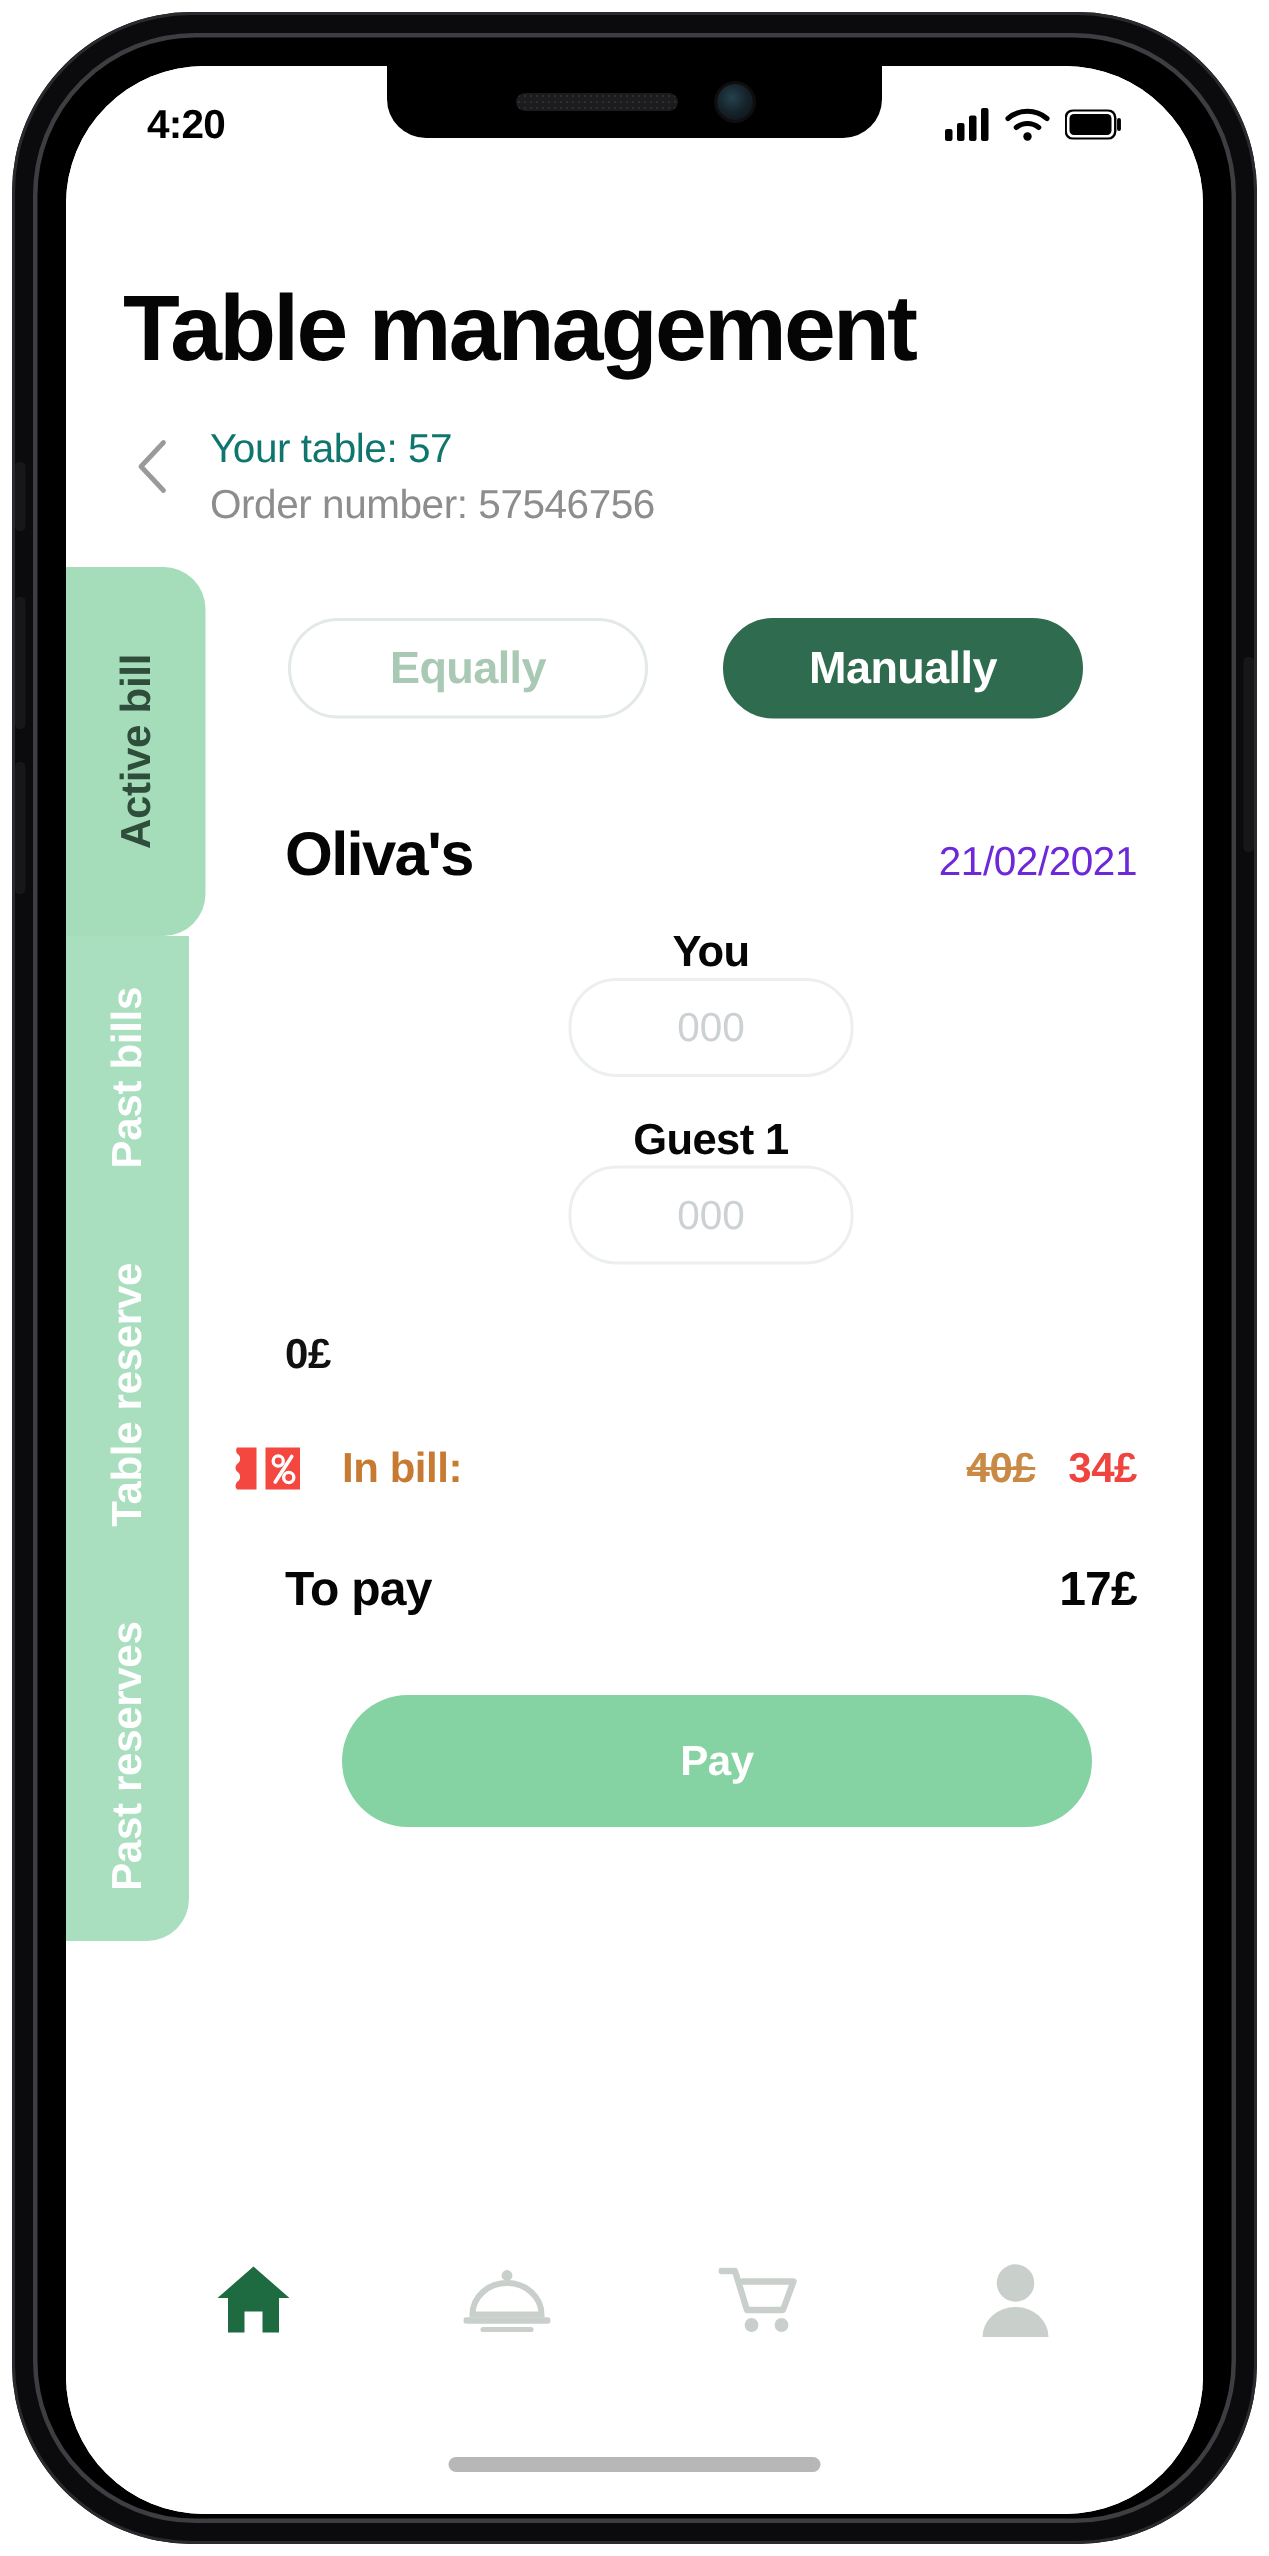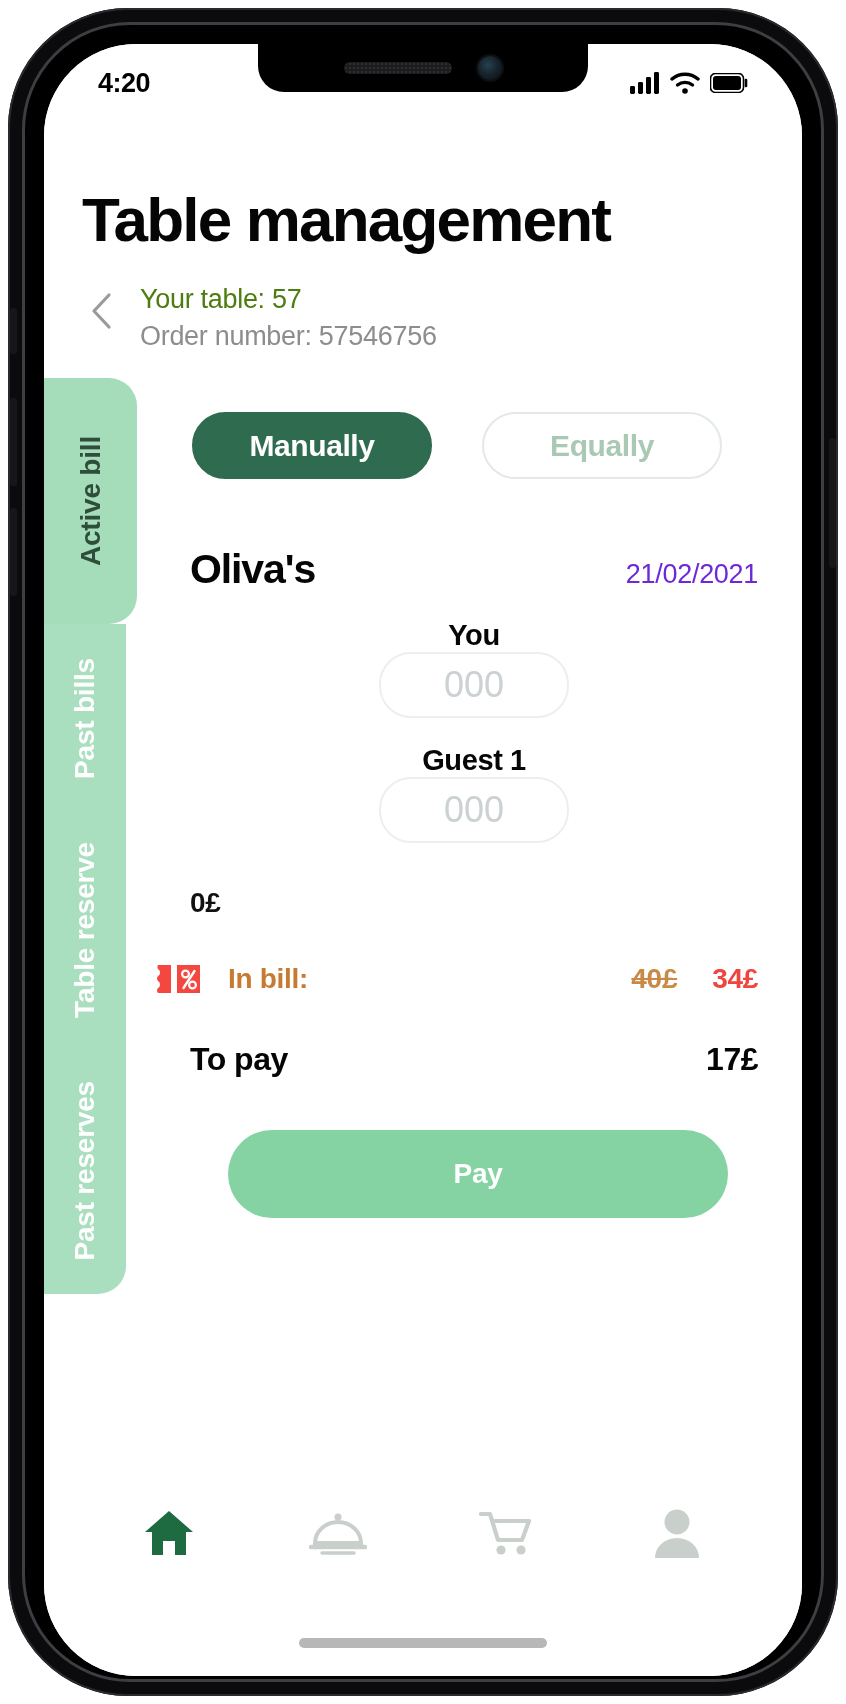--- a/index.html
+++ b/index.html
@@ -155,21 +155,21 @@
   #subheader-text {
     display: flex;
     flex-direction: column;
     gap: 6px;
   }
   .sub-line {
     font-size: 27px;
     color: #8d8d8d;
     letter-spacing: -0.3px;
   }
-  .sub-line.strong { color: #4d7c0f; }
+  .sub-line.strong { color: #0f766e; }
 
   
   #side-tabs {
     position: absolute;
     left: 0;
     top: 334px;
     width: 82px;
     display: flex;
     flex-direction: column;
     z-index: 6;
@@ -272,21 +272,21 @@
     color: #060606;
     letter-spacing: -0.4px;
   }
   .amount-input {
     width: 190px;
     height: 66px;
     border: 2px solid #eceff0;
     border-radius: 32px;
     background: #ffffff;
     box-sizing: border-box;
-    font-size: 36px;
+    font-size: 27px;
     color: #c9cdd0;
     text-align: center;
     font-family: "Liberation Sans", sans-serif;
     outline: none;
   }
   .amount-input::placeholder { color: #ccd1d4; }
 
   .line-row {
     display: flex;
     align-items: center;
@@ -327,21 +327,21 @@
   }
   #total-label {
     font-size: 28px;
     font-weight: bold;
     color: #c77b32;
     letter-spacing: -0.3px;
   }
   #total-right {
     display: flex;
     align-items: center;
-    gap: 35px;
+    gap: 22px;
   }
   #total-old {
     font-size: 28px;
     font-weight: bold;
     color: #c88a45;
     text-decoration: line-through;
     letter-spacing: -0.3px;
   }
   #total-new {
     font-size: 28px;
@@ -459,22 +459,22 @@
         </div>
         <div class="side-tab" style="height:236px">
           <span>Table reserve</span>
         </div>
         <div class="side-tab" style="height:246px">
           <span>Past reserves</span>
         </div>
       </div>
 
       <div id="split-toggle">
+        <div class="split-btn inactive">Equally</div>
         <div class="split-btn active">Manually</div>
-        <div class="split-btn inactive">Equally</div>
       </div>
 
       <div id="bill">
 
         <div id="bill-head">
           <div id="restaurant-name">Oliva's</div>
           <div id="bill-date">21/02/2021</div>
         </div>
 
         <div class="payer-row">

